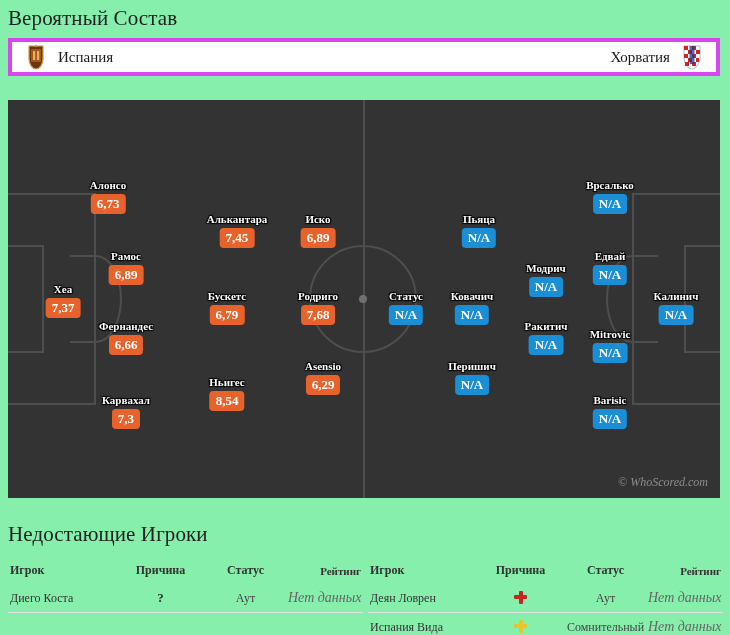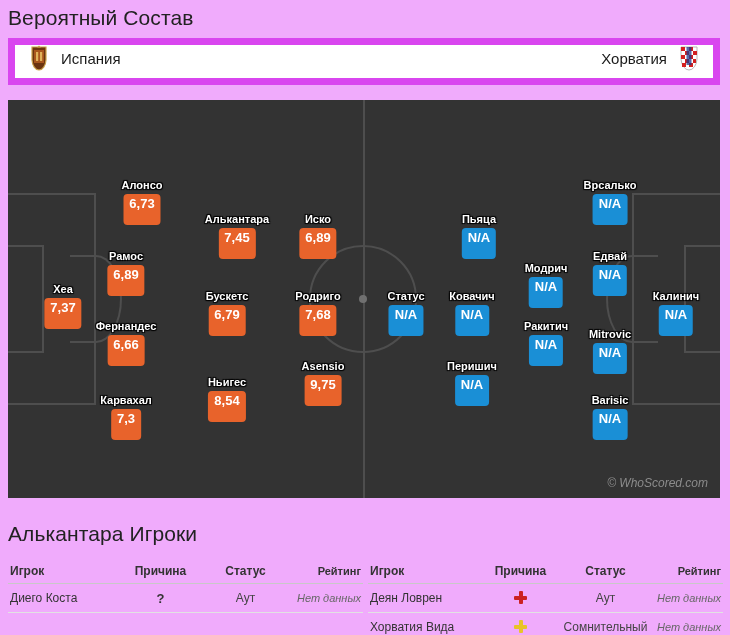--- a/index.html
+++ b/index.html
@@ -11,21 +11,22 @@
     width: 730px;
     height: 635px;
     overflow: hidden;
     font-family: "Liberation Sans", sans-serif;
     color: #222222;
   }
   #app {
     position: relative;
     width: 730px;
     height: 635px;
-    background: #f0abfc;
+    background: #86efac;
+    font-family: Liberation Serif, serif;
   }
 
   
   .section-title {
     position: absolute;
     left: 8px;
     font-size: 21px;
     font-weight: 400;
     color: #222222;
     letter-spacing: 0.1px;
@@ -33,26 +34,26 @@
   }
   #title-lineup { top: 6px; }
   #title-missing { top: 522px; }
 
   
   .team-bar {
     position: absolute;
     left: 8px;
     top: 38px;
     width: 712px;
-    height: 47px;
-    box-sizing: border-box;
-    border: 7px solid #d946ef;
+    height: 38px;
+    box-sizing: border-box;
+    border: 4px solid #d946ef;
     background: #ffffff;
     display: flex;
-    align-items: flex-start;
+    align-items: center;
   }
   .team-side {
     display: flex;
     align-items: center;
     gap: 12px;
     flex: 0 0 auto;
   }
   .team-side.left { padding-left: 14px; }
   .team-side.right { padding-right: 14px; margin-left: auto; }
   .team-name {
@@ -154,21 +155,21 @@
     font-weight: bold;
     color: #ffffff;
     text-shadow: 1px 1px 1px #000000, -1px 1px 1px #000000,
                  1px -1px 1px #000000, -1px -1px 1px #000000;
     line-height: 13px;
     margin-bottom: 2px;
   }
   .rating {
     display: inline-block;
     min-width: 26px;
-    padding: 2px 6px 14px 6px;
+    padding: 2px 6px 3px 6px;
     border-radius: 4px;
     font-size: 13px;
     font-weight: bold;
     color: #ffffff;
     line-height: 15px;
     box-sizing: border-box;
   }
   .rating.home { background: #e8632b; }
   .rating.away { background: #1a8fd6; }
 
@@ -192,21 +193,21 @@
   .mrow.head {
     height: 26px;
     border-bottom: 1px solid #c8c8c8;
   }
   .mrow.head .c { font-weight: bold; color: #333333; }
   .c { box-sizing: border-box; overflow: hidden; white-space: nowrap; }
   .c-player  { width: 110px; text-align: left; padding-left: 2px; color: #333333; }
   .c-reason  { width: 85px;  text-align: center; color: #333333; }
   .c-status  { width: 85px;  text-align: center; color: #444444; }
   .c-rating  { width: 75px;  text-align: right; padding-right: 2px;
-               font-style: italic; color: #666666; font-size: 11px; }
+               font-style: italic; color: #666666; font-size: 14px; }
   .mrow.head .c-rating { font-style: normal; font-size: 11px; }
 
   .cross {
     display: inline-block;
     position: relative;
     width: 13px;
     height: 13px;
     vertical-align: -2px;
   }
   .cross::before, .cross::after {
@@ -273,49 +274,49 @@
     <div class="center-spot"></div>
     <div class="line pbox-l"></div>
     <div class="line sbox-l"></div>
     <div class="line parc-l"></div>
     <div class="line pbox-r"></div>
     <div class="line sbox-r"></div>
     <div class="line parc-r"></div>
 
     <div id="players-home">
         <div class="player" style="left: 55px; top: 183px;"><div class="player-name">Хеа</div><div class="rating home">7,37</div></div>
-        <div class="player" style="left: 134px; top: 79px;"><div class="player-name">Алонсо</div><div class="rating home">6,73</div></div>
+        <div class="player" style="left: 100px; top: 79px;"><div class="player-name">Алонсо</div><div class="rating home">6,73</div></div>
         <div class="player" style="left: 118px; top: 150px;"><div class="player-name">Рамос</div><div class="rating home">6,89</div></div>
         <div class="player" style="left: 118px; top: 220px;"><div class="player-name">Фернандес</div><div class="rating home">6,66</div></div>
         <div class="player" style="left: 118px; top: 294px;"><div class="player-name">Карвахал</div><div class="rating home">7,3</div></div>
         <div class="player" style="left: 229px; top: 113px;"><div class="player-name">Алькантара</div><div class="rating home">7,45</div></div>
         <div class="player" style="left: 219px; top: 190px;"><div class="player-name">Бускетс</div><div class="rating home">6,79</div></div>
         <div class="player" style="left: 219px; top: 260px; margin-top: 16px;"><div class="player-name">Ньигес</div><div class="rating home">8,54</div></div>
         <div class="player" style="left: 310px; top: 113px;"><div class="player-name">Иско</div><div class="rating home">6,89</div></div>
         <div class="player" style="left: 310px; top: 190px;"><div class="player-name">Родриго</div><div class="rating home">7,68</div></div>
-        <div class="player" style="left: 315px; top: 260px;"><div class="player-name">Asensio</div><div class="rating home">9,75</div></div>
+        <div class="player" style="left: 315px; top: 260px;"><div class="player-name">Asensio</div><div class="rating home">6,29</div></div>
       </div>
     <div id="players-away">
         <div class="player" style="left: 398px; top: 190px;"><div class="player-name">Статус</div><div class="rating away">N/A</div></div>
         <div class="player" style="left: 471px; top: 113px;"><div class="player-name">Пьяца</div><div class="rating away">N/A</div></div>
         <div class="player" style="left: 464px; top: 190px;"><div class="player-name">Ковачич</div><div class="rating away">N/A</div></div>
         <div class="player" style="left: 464px; top: 260px;"><div class="player-name">Перишич</div><div class="rating away">N/A</div></div>
         <div class="player" style="left: 538px; top: 150px; margin-top: 12px;"><div class="player-name">Модрич</div><div class="rating away">N/A</div></div>
         <div class="player" style="left: 538px; top: 220px;"><div class="player-name">Ракитич</div><div class="rating away">N/A</div></div>
         <div class="player" style="left: 602px; top: 79px;"><div class="player-name">Врсалько</div><div class="rating away">N/A</div></div>
         <div class="player" style="left: 602px; top: 150px;"><div class="player-name">Едвай</div><div class="rating away">N/A</div></div>
         <div class="player" style="left: 602px; top: 228px;"><div class="player-name">Mitrovic</div><div class="rating away">N/A</div></div>
         <div class="player" style="left: 602px; top: 294px;"><div class="player-name">Barisic</div><div class="rating away">N/A</div></div>
         <div class="player" style="left: 668px; top: 190px;"><div class="player-name">Калинич</div><div class="rating away">N/A</div></div>
       </div>
 
     <div class="watermark">© WhoScored.com</div>
   </div>
 
-  <div class="section-title" id="title-missing">Алькантара Игроки</div>
+  <div class="section-title" id="title-missing">Недостающие Игроки</div>
 
   <div class="mtable" id="mtable-home">
       <div class="mrow head">
         <div class="c c-player">Игрок</div>
         <div class="c c-reason">Причина</div>
         <div class="c c-status">Статус</div>
         <div class="c c-rating">Рейтинг</div>
       </div>
       <div class="mrow">
         <div class="c c-player">Диего Коста</div>
@@ -331,20 +332,20 @@
         <div class="c c-status">Статус</div>
         <div class="c c-rating">Рейтинг</div>
       </div>
       <div class="mrow">
         <div class="c c-player">Деян Ловрен</div>
         <div class="c c-reason"><span class="cross red"></span></div>
         <div class="c c-status">Аут</div>
         <div class="c c-rating">Нет данных</div>
       </div>
       <div class="mrow">
-        <div class="c c-player">Хорватия Вида</div>
+        <div class="c c-player">Испания Вида</div>
         <div class="c c-reason"><span class="cross yellow"></span></div>
         <div class="c c-status">Сомнительный</div>
         <div class="c c-rating">Нет данных</div>
       </div>
     </div>
 
 </div>
 
 </body></html>

